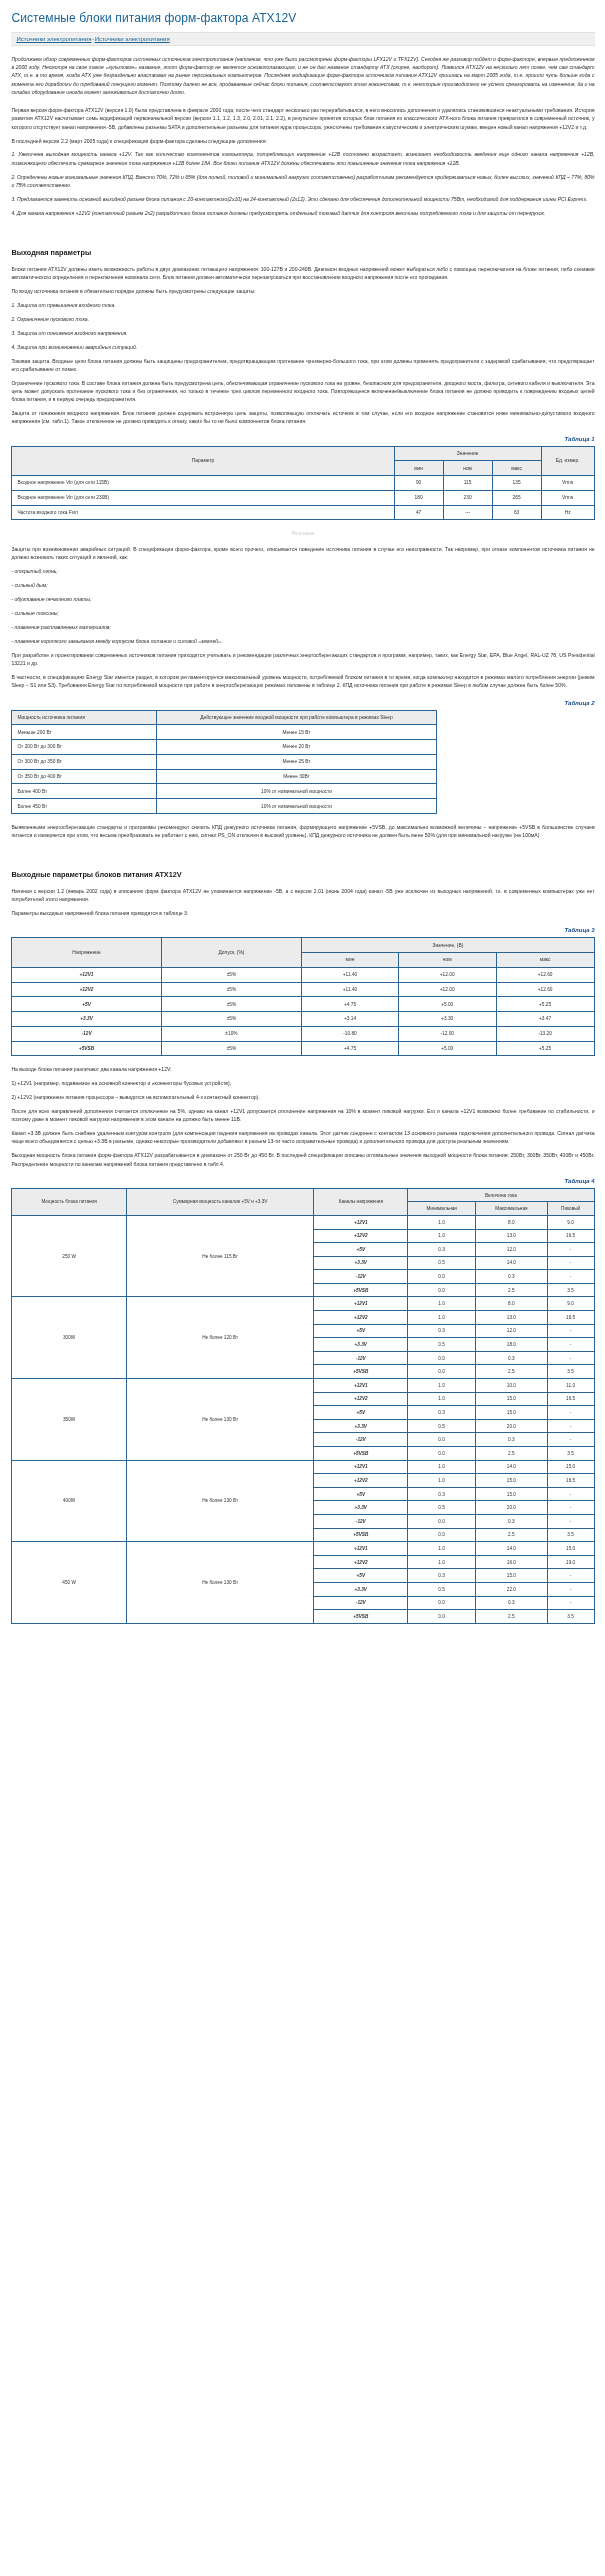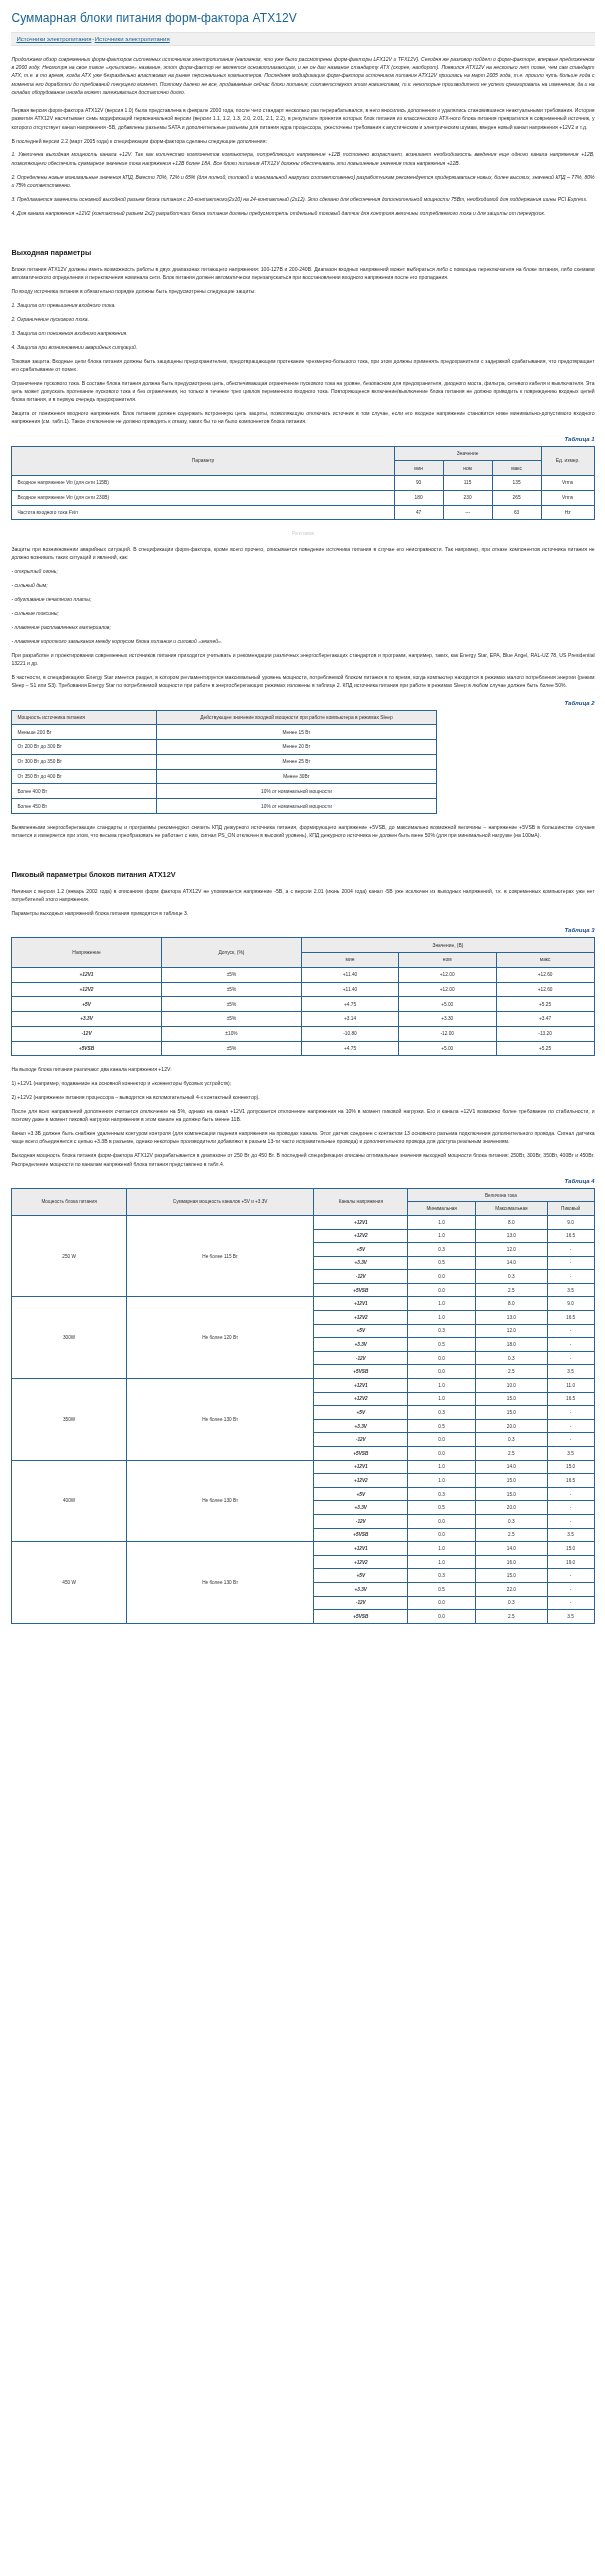--- a/index.html
+++ b/index.html
@@ -100,21 +100,21 @@
     margin: 10px 0 8.8px 0;
     letter-spacing: 0.3px;
   }
   .spacer { height: 11.4px; }
 </style>
 </head>
 <body>
 
 <div class="page">
 
-  <h1 class="page-title">Суммарная блоки питания форм-фактора ATX12V</h1>
+  <h1 class="page-title">Системные блоки питания форм-фактора ATX12V</h1>
 
   <div class="breadcrumb">
     <a href="#">Источники электропитания</a><span class="sep">-</span><a href="#">Источники электропитания</a>
   </div>
 
   <p class="italic lead">Продолжаем обзор современных форм-факторов системных источников электропитания (напомним, что уже были рассмотрены форм-факторы LFX12V и TFX12V). Сегодня же разговор пойдет о форм-факторе, впервые предложенном в 2000 году. Несмотря на свое такое «культовое» название, этот форм-фактор не является основополагающим, и не он дал название стандарту ATX (скорее, наоборот). Появился ATX12V на несколько лет позже, чем сам стандарт ATX, т.е. в то время, когда ATX уже безраздельно властвовал на рынке персональных компьютеров. Последняя модификация форм-фактора источников питания ATX12V пришлась на март 2005 года, т.е. прошло чуть больше года с момента его доработки до требований текущего момент. Поэтому далеко не все, продаваемые сейчас блоки питания, соответствуют этим новшествам, т.к. некоторые производители не успели среагировать на изменения, да и на складах оборудование иногда может залеживаться достаточно долго.</p>
 
   <p>Первая версия форм-фактора ATX12V (версия 1.0) была представлена в феврале 2000 года, после чего стандарт несколько раз перерабатывался, в него вносились дополнения и удалялись становившиеся неактуальными требования. История развития ATX12V насчитывает семь модификаций первоначальной версии (версии 1.1, 1.2, 1.3, 2.0, 2.01, 2.1, 2.2), в результате принятия которых блок питания из классического ATX-ного блока питания превратился в современный источник, у которого отсутствует канал напряжения -5В, добавлены разъемы SATA и дополнительные разъемы для питания ядра процессора, ужесточены требования к акустическим и электрическим шумам, введен новый канал напряжения +12V2 и т.д.</p>
   <p>В последней версии 2.2 (март 2005 года) к спецификации форм-фактора сделаны следующие дополнения:</p>
   <p class="italic">1. Увеличена выходная мощность канала +12V. Так как количество компонентов компьютера, потребляющих напряжение +12В постоянно возрастает, возникает необходимость введения еще одного канала напряжения +12В, позволяющего обеспечить суммарное значение тока напряжения +12В более 18А. Все блоки питания ATX12V должны обеспечивать эти повышенные значения тока напряжения +12В.</p>
@@ -222,21 +222,21 @@
           <td>Более 450 Вт</td>
           <td>10% от номинальной мощности</td>
         </tr>
       </tbody>
   </table>
 
   <p>Выявленными энергосберегающие стандарты и программы рекомендуют снизить КПД дежурного источника питания, формирующего напряжение +5VSB, до максимально возможной величины – напряжение +5VSB в большинстве случаев питается и измеряется при этом, что весьма преобразовать не работает с ним, сигнал PS_ON отключен в высокий уровень), КПД дежурного источника не должен быть мене 50% (для при минимальной нагрузке (на 100мА).</p>
 
   <div class="spacer"></div>
 
-  <h2 class="section">Пиковый параметры блоков питания ATX12V</h2>
+  <h2 class="section">Выходные параметры блоков питания ATX12V</h2>
 
   <p>Начиная с версии 1.2 (январь 2002 года) в описаниях форм фактора ATX12V не упоминается напряжение -5В, а с версии 2.01 (июнь 2004 года) канал -5В уже исключен из выходных напряжений, т.к. в современных компьютерах уже нет потребителей этого напряжения.</p>
   <p>Параметры выходных напряжений блока питания приводятся в таблице 3.</p>
 
   <div class="tbl-caption">Таблица 3</div>
 
   <table class="t3">
     <thead>
       <tr>
         <td rowspan="2">Напряжение</td>

